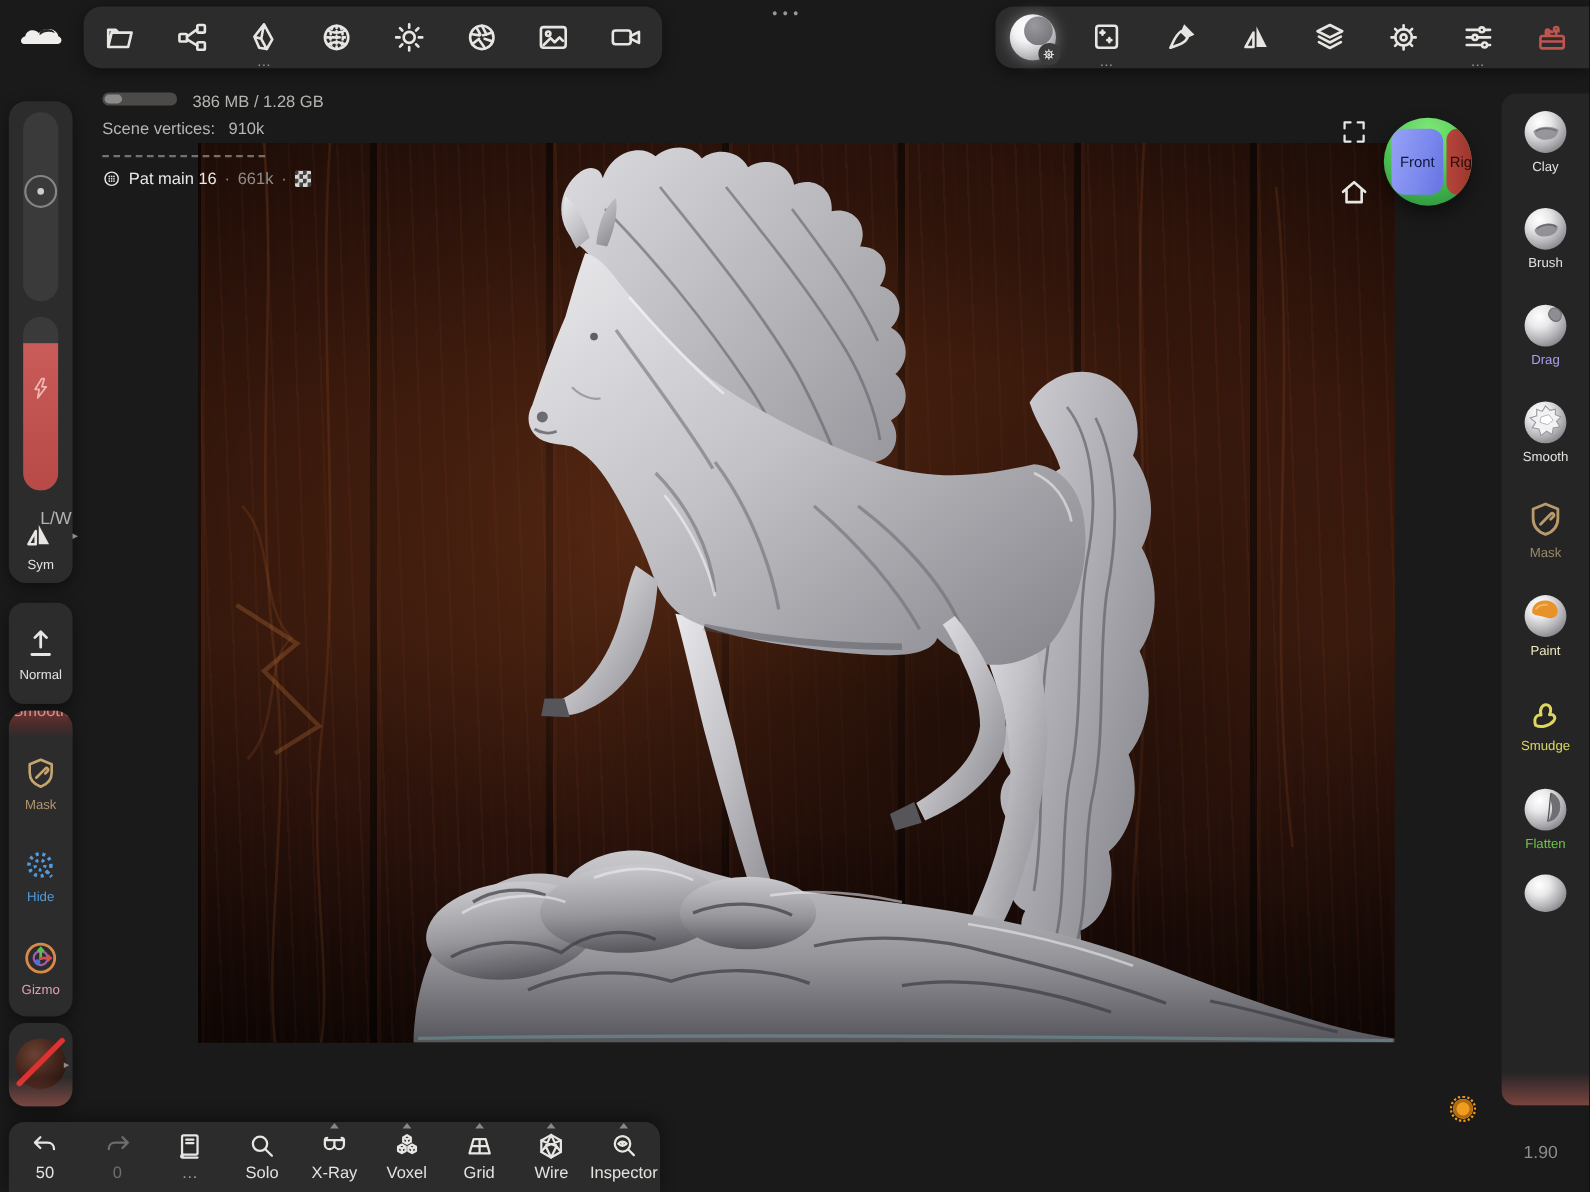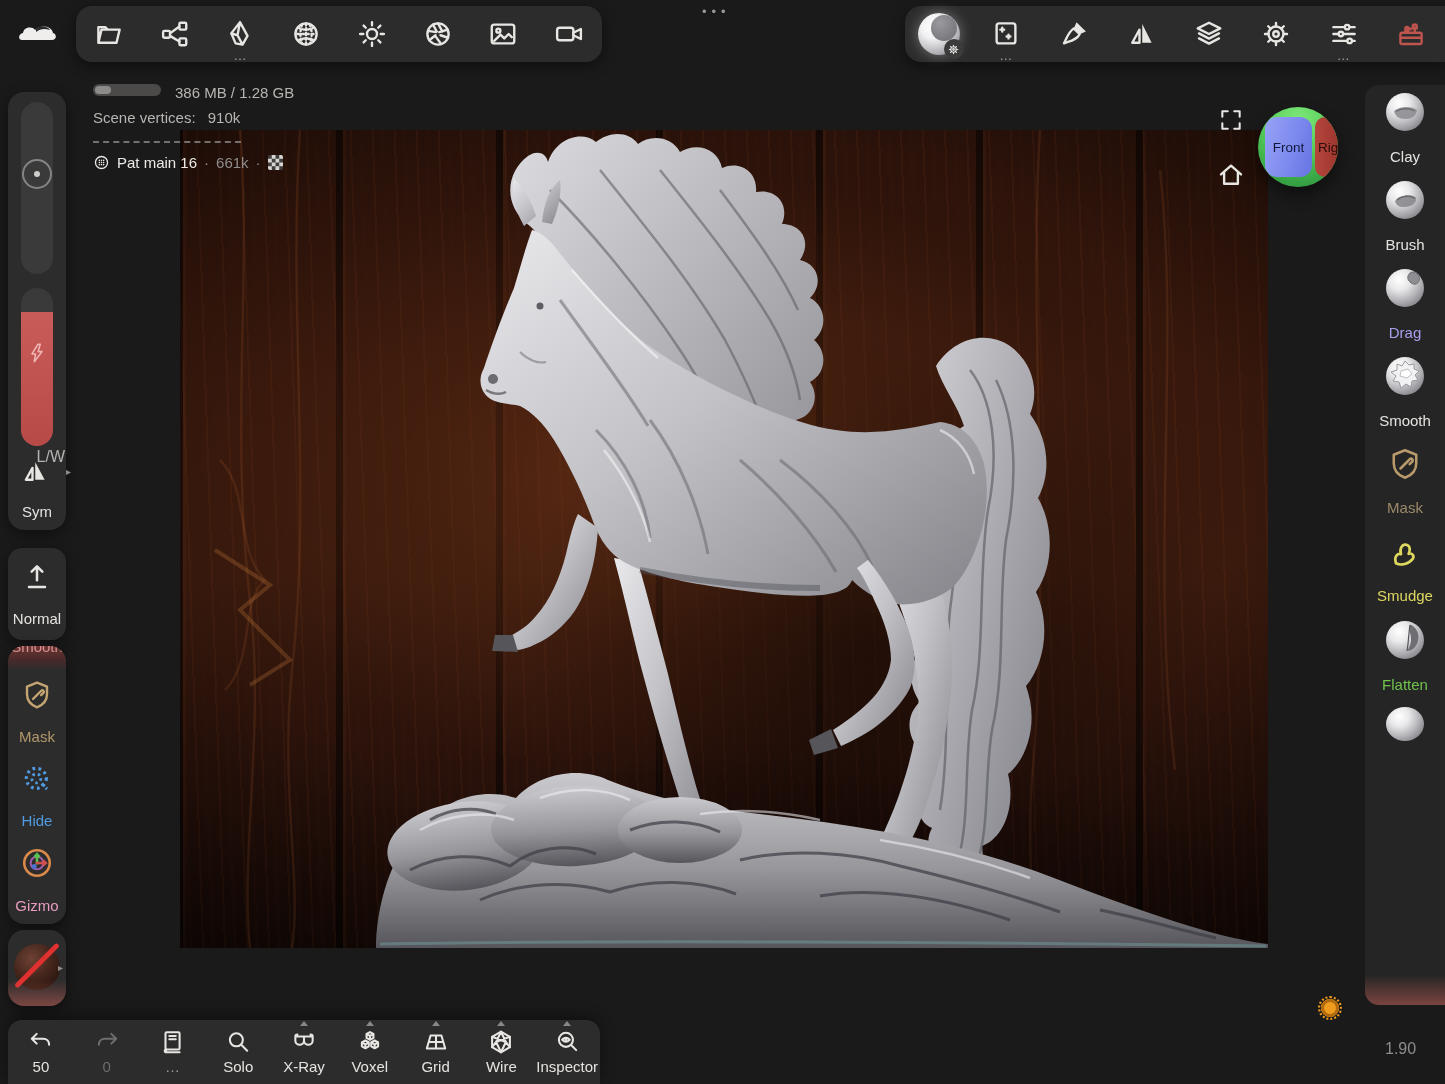--- a/index.html
+++ b/index.html
@@ -48,21 +48,21 @@
      background:linear-gradient(90deg,#b5453c 0%,#96322b 80%);
      display:flex;align-items:center;justify-content:flex-start;padding-left:3px;
      font-size:13.5px;color:#2a0c08;overflow:hidden;}
   
   .slider-track{position:absolute;left:13px;width:32px;background:#3b3a3a;border-radius:16px;overflow:hidden;}
   #size-handle{position:absolute;left:50%;transform:translate(-50%,-50%);width:26px;height:26px;border-radius:50%;
      border:2px solid rgba(255,255,255,.38);display:flex;align-items:center;justify-content:center;}
   #size-handle i{width:6px;height:6px;border-radius:50%;background:#cfcdca;}
   #intensity-fill{position:absolute;left:0;right:0;bottom:0;background:linear-gradient(#c95c59,#b74α47);background:linear-gradient(#c95c59,#b74a47);}
   .ltool{display:flex;flex-direction:column;align-items:center;justify-content:center;}
-  .tool-label{font-size:15px;margin-top:17px;}
+  .tool-label{font-size:12px;margin-top:5px;}
   .tri-arrow{color:#8f8d8b;font-size:10px;}
   #left-scroll-panel{overflow:hidden;}
   #clipped-item{height:24px;overflow:hidden;background:linear-gradient(#6e3534 0%,#4a2a2a 55%,#2d2c2c 100%);
      display:flex;align-items:flex-start;justify-content:center;}
   #clipped-item span{font-size:15px;color:#d89090;margin-top:-8px;}
   #mat-sphere-left{width:46px;height:46px;border-radius:50%;position:relative;
      background:radial-gradient(circle at 38% 32%,#6d4234 0%,#46261c 45%,#2a1710 80%);}
   #mat-sphere-left::after{content:"";position:absolute;left:-7px;top:19px;width:60px;height:5px;background:#e03030;
      border-radius:3px;transform:rotate(-45deg);}
   #left-mat-panel{overflow:hidden;}
@@ -513,20 +513,29 @@
 
     <div class="rtool">
       <svg class="shield-ico" width="36" height="36" viewBox="0 0 24 24" style="stroke:#b99a6b;">
         <path fill="none" stroke-width="1.7" stroke-linejoin="round" d="M12,2.8 L19.5,5.8 V11.5 C19.5,16.2 16.4,19.6 12,21.2 C7.6,19.6 4.5,16.2 4.5,11.5 V5.8 Z"></path>
         <path fill="none" stroke-width="1.7" stroke-linecap="round" d="M9,15 L13.5,10.5 M13.5,10.5 L15.2,8.8 a1.1,1.1 0 0 1 1.6,1.6 L15.1,12.1"></path>
       </svg>
       <span class="tool-label" style="color:#9b8a6a;">Mask</span>
     </div>
 
 
+    <div class="rtool">
+      <div class="sphere">
+        <svg viewBox="0 0 38 38">
+            <path d="M7,16 C6,9 13,4 20,5 C27,6 31,11 30,16 C29,21 23,22 18,20 C13,18 9,19 7,16 Z" fill="#e8922a"></path>
+            <path d="M10,13 C12,9.5 17,8 21,9" stroke="#f6b863" stroke-width="1.6" fill="none"></path>
+          </svg>
+      </div>
+      <span class="tool-label" style="color:#ece5bd;">Paint</span>
+    </div>
 
     <div class="rtool">
       <svg width="36" height="36" viewBox="0 0 24 24">
         <path d="M6,19.5 C4.5,15 7,12.8 9.3,13.4 C8.2,10 10,6.5 13,7.2 C15.8,7.9 15.4,11.2 14.4,13.2 C16.8,12.4 18.6,14.6 17,16.8 C14.6,19.9 9.2,21.3 6,19.5 Z" fill="none" stroke="#ddd75e" stroke-width="1.8" stroke-linejoin="round"></path>
       </svg>
       <span class="tool-label" style="color:#dcd75f;">Smudge</span>
     </div>
 
     <div class="rtool">
       <div class="sphere">

